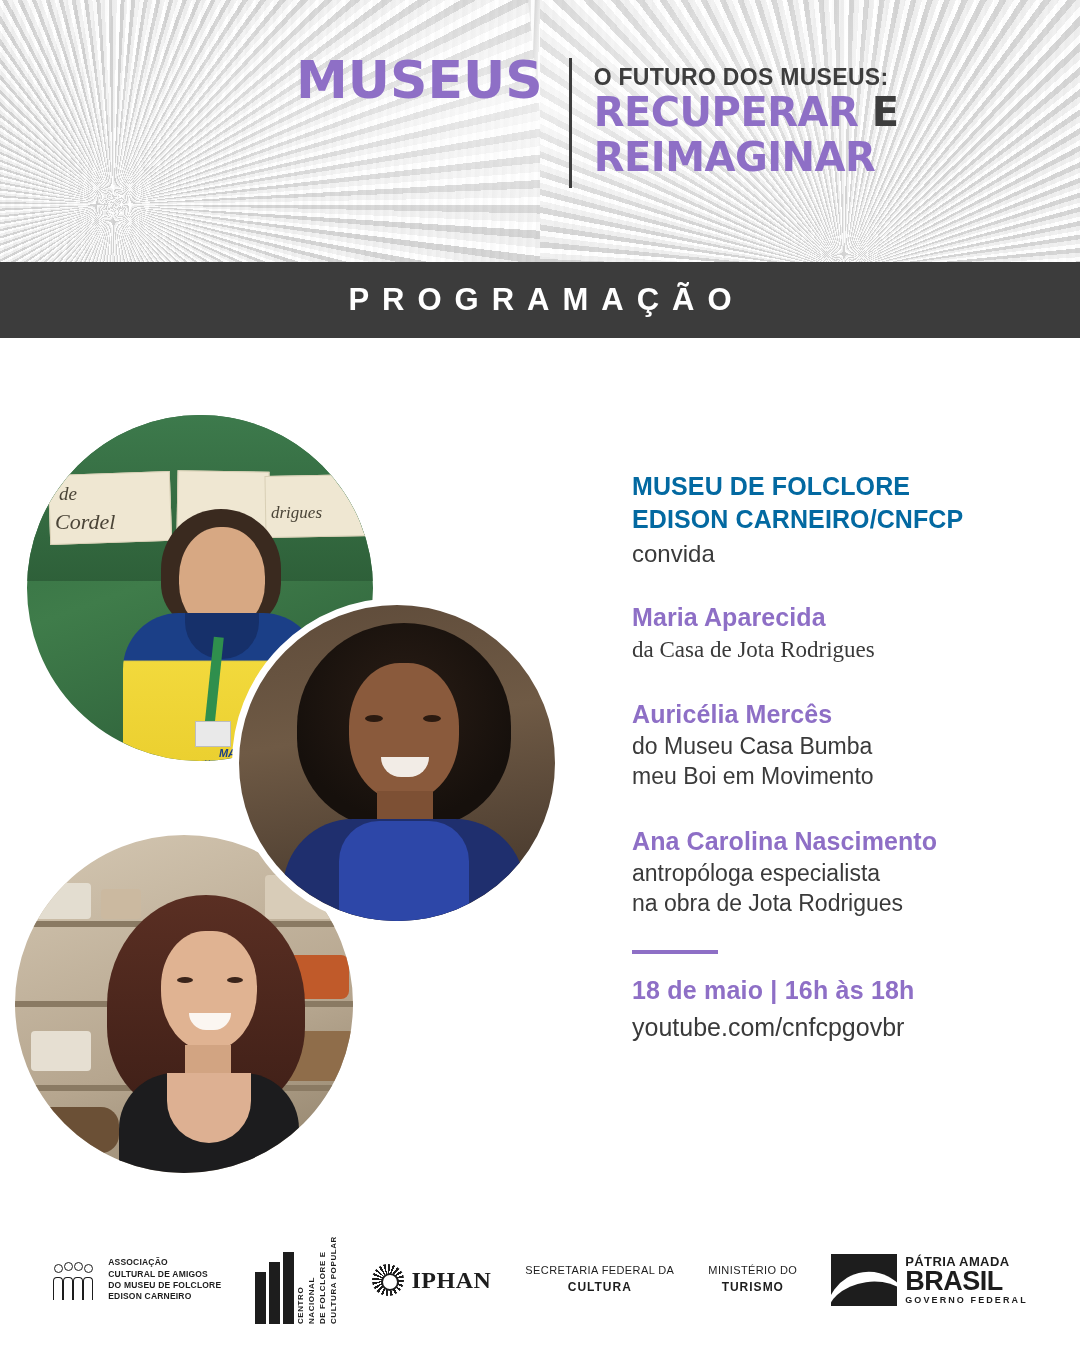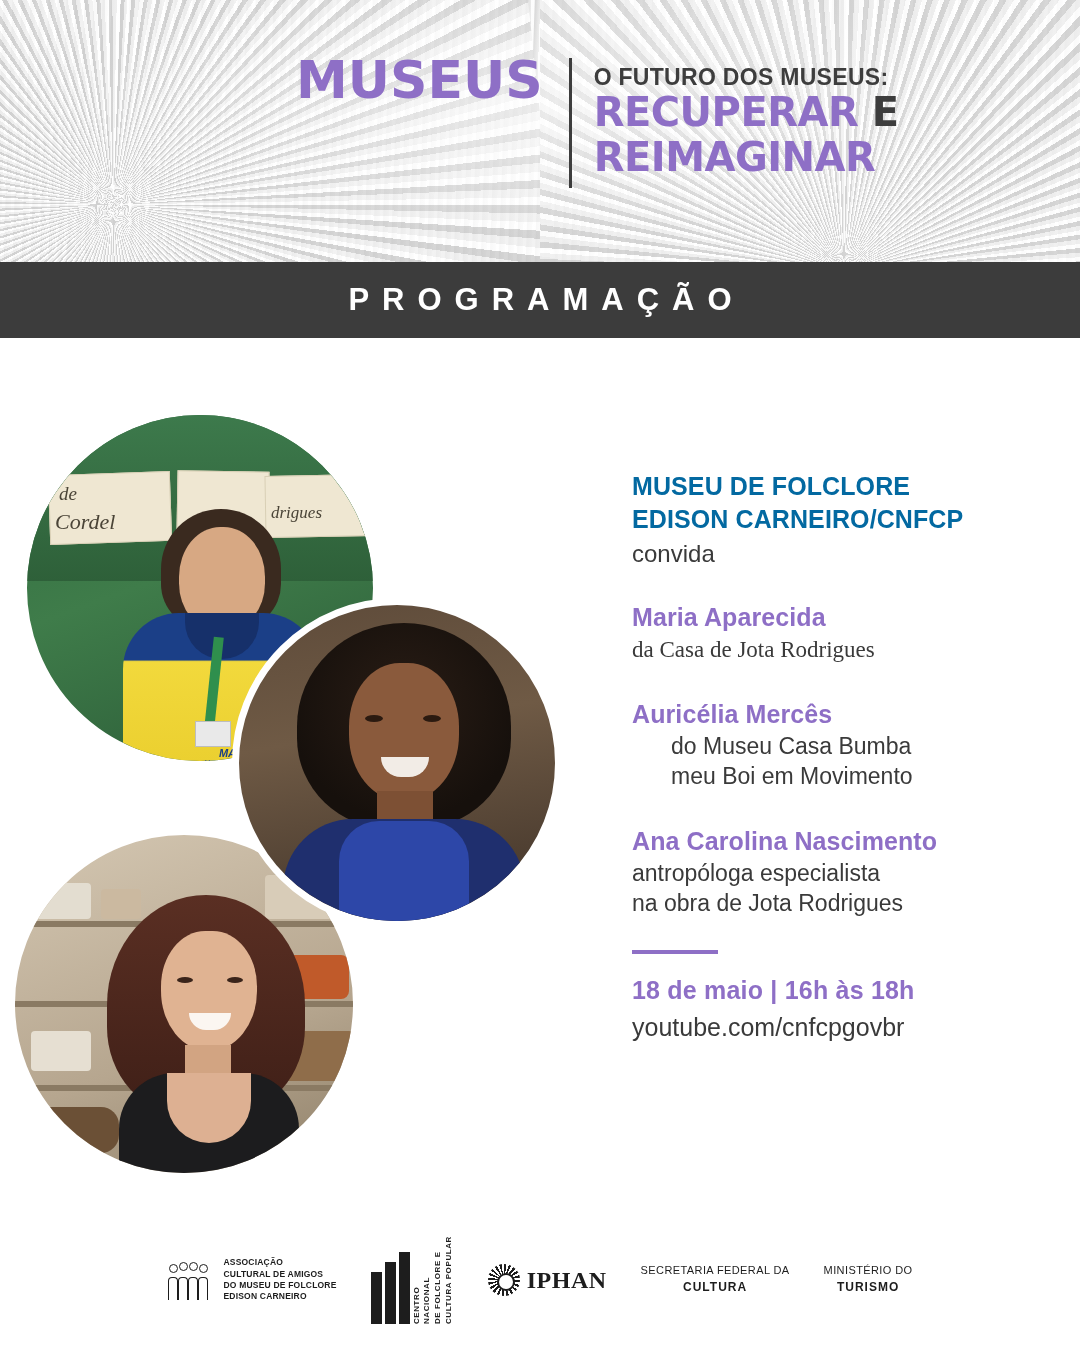--- a/index.html
+++ b/index.html
@@ -559,21 +559,21 @@
   </div>
   <div class="convida">convida</div>
 
   <div class="guest">
     <div class="gname">Maria Aparecida</div>
     <div class="gdesc" style="white-space: pre-line; font-family: Liberation Serif, serif;">da Casa de Jota Rodrigues</div>
   </div>
 
   <div class="guest">
     <div class="gname">Auricélia Mercês</div>
-    <div class="gdesc" style="white-space: pre-line; margin-left: 39px;">do Museu Casa Bumba
+    <div class="gdesc" style="white-space: pre-line;">do Museu Casa Bumba
 meu Boi em Movimento</div>
   </div>
 
   <div class="guest">
     <div class="gname">Ana Carolina Nascimento</div>
     <div class="gdesc" style="white-space: pre-line;">antropóloga especialista
 na obra de Jota Rodrigues</div>
   </div>
 
   <div class="sep"></div>
@@ -627,13 +627,21 @@
     </div>
   </div>
 
   <div class="f-item">
     <div class="minitxt">
       <div>MINISTÉRIO DO</div>
       <b>TURISMO</b>
     </div>
   </div>
 
+  <div class="f-item govbr">
+    <div class="govbr-flag"></div>
+    <div class="govbr-txt">
+      <div class="g1">PÁTRIA AMADA</div>
+      <div class="g2">BRASIL</div>
+      <div class="g3">GOVERNO FEDERAL</div>
+    </div>
+  </div>
 </div>
 
 </body></html>

